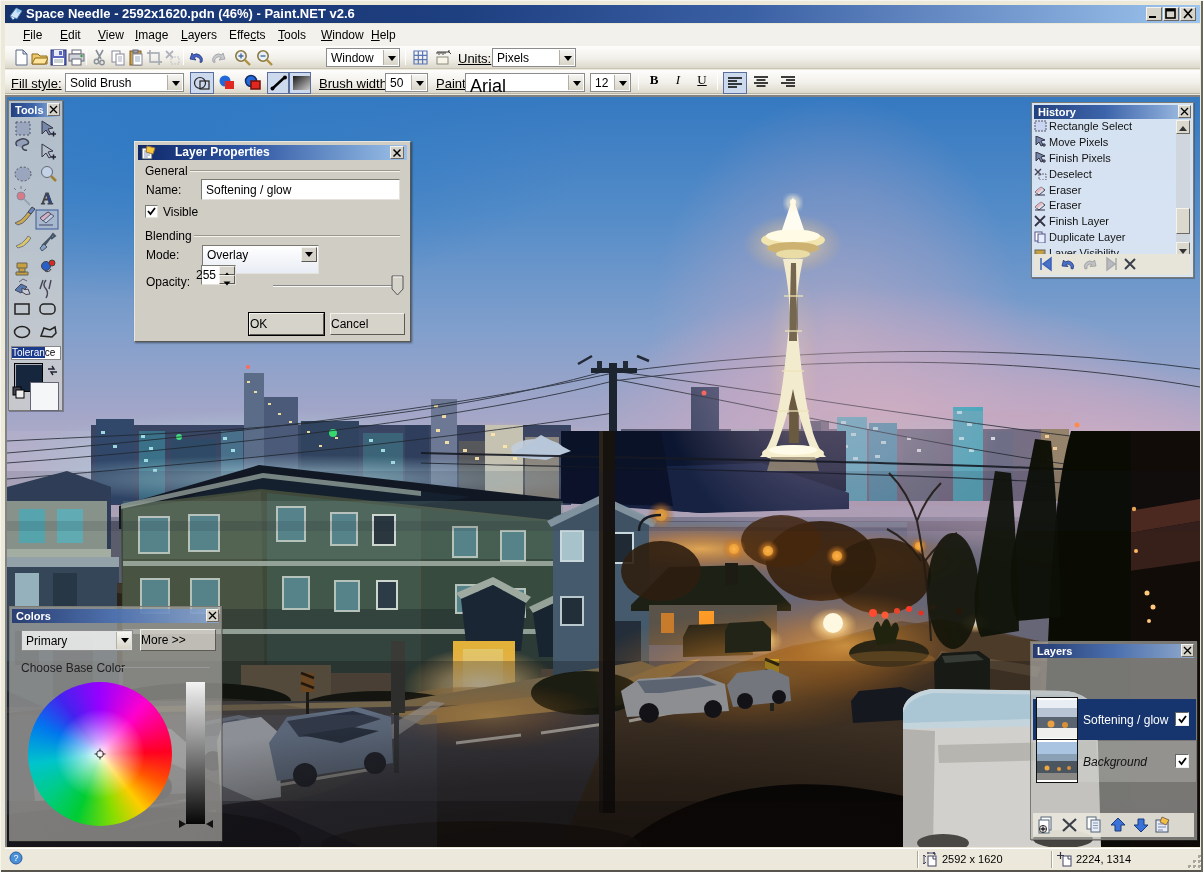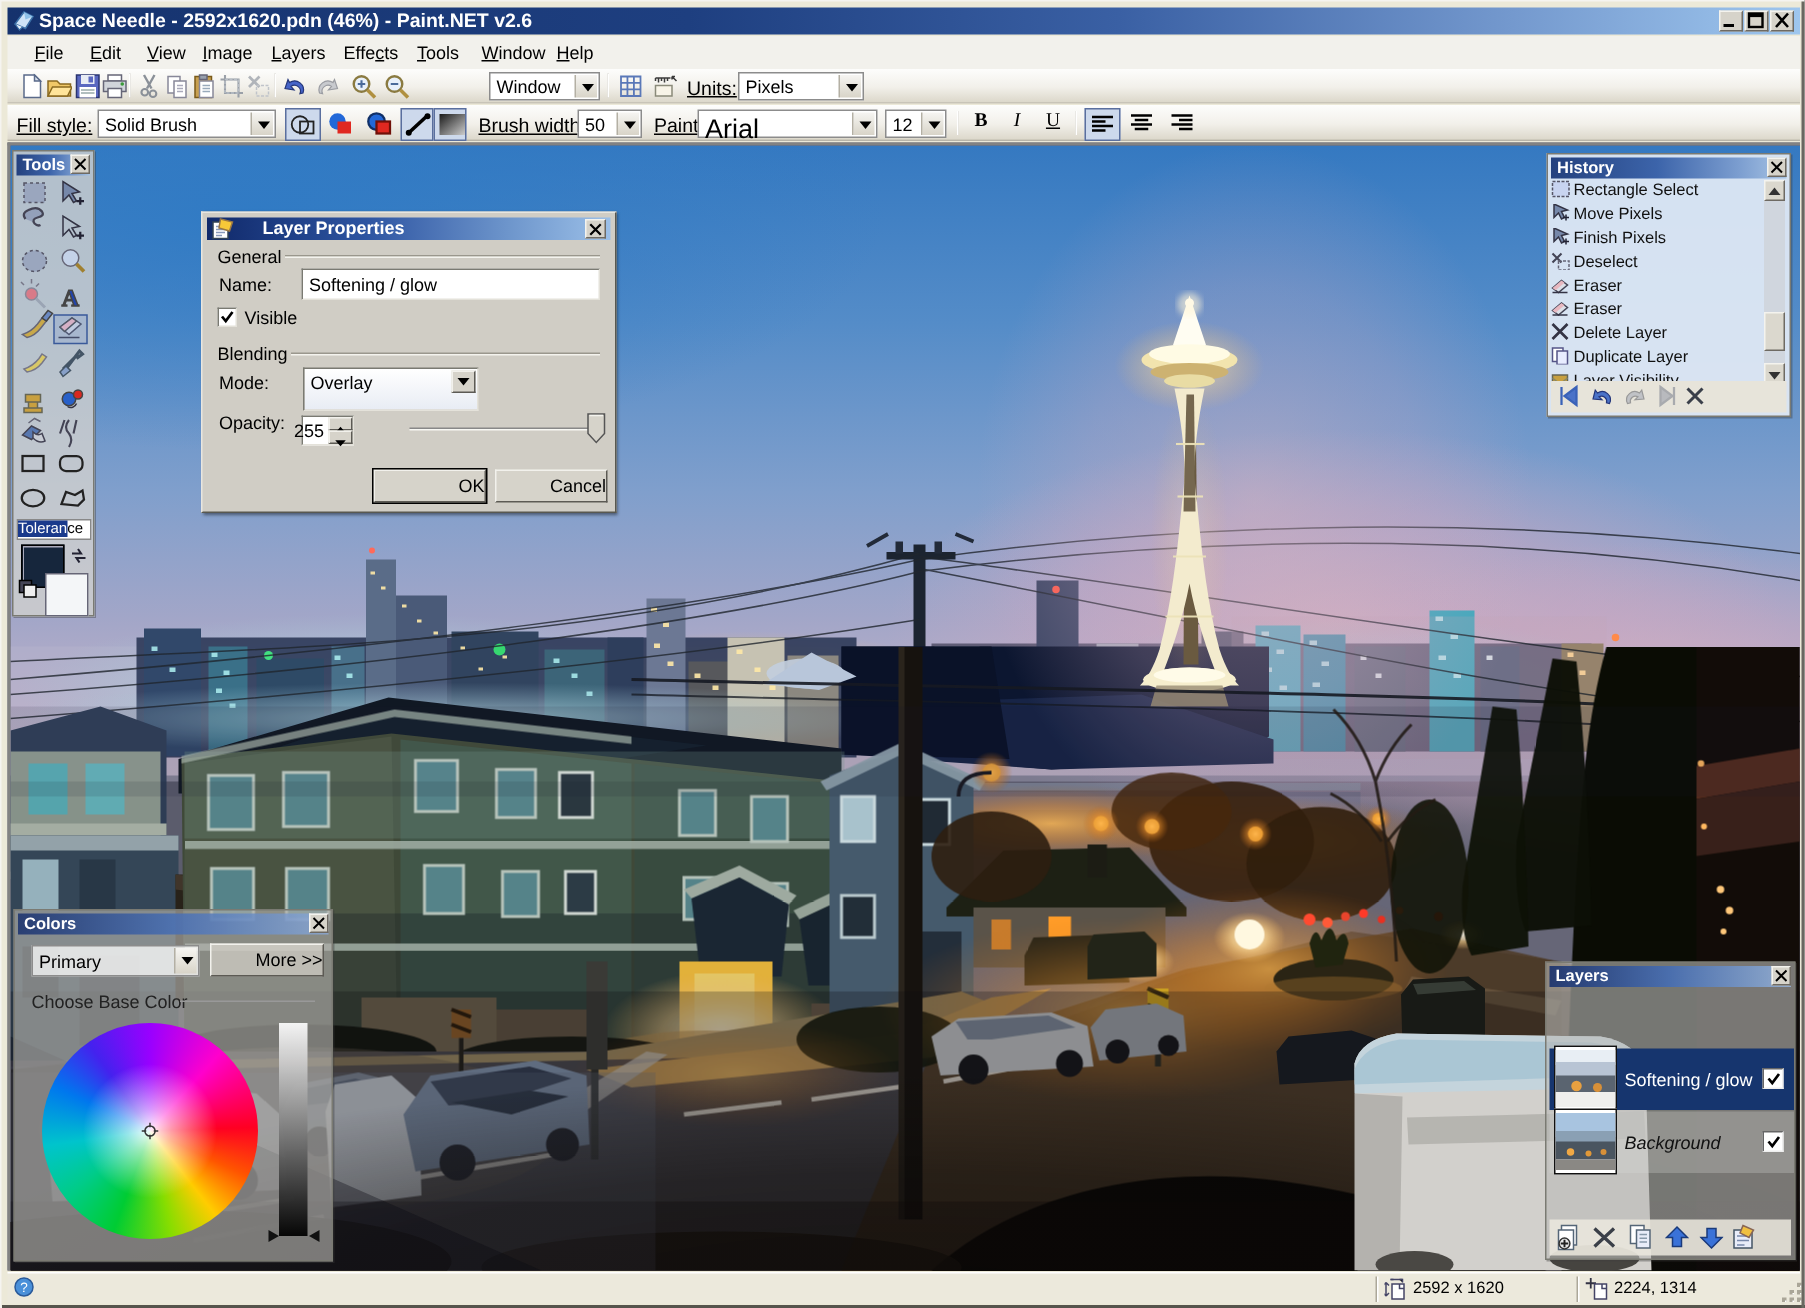--- a/index.html
+++ b/index.html
@@ -54,21 +54,21 @@
 .palx svg { display:block; margin:1px auto; }
 
 #dlg { position:absolute; left:133px; top:140px; width:277px; height:201px;
   background:#d0cdc5; border:1px solid; border-color:#e8e6e0 #585850 #585850 #e8e6e0;
   box-shadow:1px 1px 2px rgba(0,0,0,.45); font-size:12px; }
 #dlgtitle { position:absolute; left:3px; top:3px; right:3px; height:15px;
   background:linear-gradient(to right,#10296a,#2e55a2 40%,#6e96cc 75%,#9cc0e8);
   color:#fff; font-weight:bold; font-size:12px; line-height:15px; }
 #dlgtitle span { position:absolute; left:22px; top:0;padding-left:15px; }
 .sunken { background:#fff; border:1px solid; border-color:#7a7a72 #e4e2da #e4e2da #7a7a72; }
-.btn3d { position:absolute; background:#d6d3ca; border:1px solid; border-color:#f2f1ec #5c5a54 #5c5a54 #f2f1ec; text-align:right; font-size:12px; color:#000; }
+.btn3d { position:absolute; background:#d6d3ca; border:1px solid; border-color:#f2f1ec #5c5a54 #5c5a54 #f2f1ec; text-align:left; font-size:12px; color:#000; }
 .grpline { position:absolute; height:2px; border-top:1px solid #9a978d; border-bottom:1px solid #f4f3ee; }
 .hitem { height:15.9px; white-space:nowrap; }
 .hitem svg { vertical-align:-2px; margin-right:2px; }
 .lrow { position:absolute; left:2px; width:163px; height:41px; }
 .lthumb { position:absolute; left:3px; top:-2px; width:42px; height:44px; border:1px solid #111; background:#fff; }
 .lname { position:absolute; left:50px; top:14px; font-size:12px; }
 .lchk { position:absolute; right:7px; top:13px; width:14px; height:14px; background:#fff; border:1px solid; border-color:#666 #eee #eee #666; }
 .lchk svg { display:block; margin:1px auto; }
 </style>
 </head>
@@ -823,21 +823,21 @@
             <path d="M1,8 l6,-5 2,1.5 -6,5 z" fill="#e8b8c0"></path>
             <path d="M1,11 h10" stroke="#334"></path>
           </svg><span>Eraser</span></div>
       <div class="hitem"><svg width="13" height="12" viewBox="0 0 13 12">
             <path d="M1,8 l6,-5 4,3 -6,5 z" fill="#dce0e8" stroke="#445"></path>
             <path d="M1,8 l6,-5 2,1.5 -6,5 z" fill="#e8b8c0"></path>
             <path d="M1,11 h10" stroke="#334"></path>
           </svg><span>Eraser</span></div>
       <div class="hitem"><svg width="13" height="12" viewBox="0 0 13 12">
             <path d="M1,1 L11,11 M11,1 L1,11" stroke="#334" stroke-width="1.8"></path>
-          </svg><span>Delete Layer</span></div>
+          </svg><span>Finish Layer</span></div>
       <div class="hitem"><svg width="13" height="12" viewBox="0 0 13 12">
             <rect x="1" y="1" width="7" height="9" fill="#fff" stroke="#558"></rect>
             <rect x="4" y="3" width="7" height="9" fill="#e8ecff" stroke="#558"></rect>
           </svg><span>Duplicate Layer</span></div>
       <div class="hitem"><svg width="13" height="12" viewBox="0 0 13 12">
             <rect x="1" y="3" width="10" height="8" fill="#c8a040" stroke="#665"></rect>
             <path d="M1,5 l5,4 5,-4" stroke="#886" fill="none"></path>
           </svg><span>Layer Visibility</span></div>
     </div>
     <div style="position:absolute;right:3px;top:17px;width:14px;height:136px;background:#d0d6de">
@@ -996,21 +996,21 @@
     <span style="position:absolute;left:11px;top:106px">Mode:</span>
     <div class="sunken" style="position:absolute;left:67px;top:103px;width:117px;height:29px;background:linear-gradient(#fff,#e8ecf4)">
       <span style="position:absolute;left:4px;top:2px">Overlay</span>
       <div style="position:absolute;right:1px;top:1px;width:16px;height:15px;background:#d6d3ca;border:1px solid;border-color:#f2f1ec #5c5a54 #5c5a54 #f2f1ec">
         <svg width="14" height="13" viewBox="0 0 14 13">
             <path d="M7,9 L11,4 L3,4 Z" fill="#000"></path>
           </svg>
       </div>
     </div>
     <span style="position:absolute;left:11px;top:133px">Opacity:</span>
-    <div class="sunken" style="position:absolute;left:66px;top:135px;width:35px;height:20px">
+    <div class="sunken" style="position:absolute;left:66px;top:123px;width:35px;height:20px">
       <span style="position:absolute;right:19px;top:2px">255</span>
       <div style="position:absolute;right:0px;top:0px;width:16px;height:9px;background:#d6d3ca;border:1px solid;border-color:#f2f1ec #5c5a54 #5c5a54 #f2f1ec"><svg width="14" height="7" viewBox="0 0 14 7">
             <path d="M7,1.5 L10.5,5.5 L3.5,5.5 Z" fill="#000"></path>
           </svg></div>
       <div style="position:absolute;right:0px;bottom:0px;width:16px;height:9px;background:#d6d3ca;border:1px solid;border-color:#f2f1ec #5c5a54 #5c5a54 #f2f1ec"><svg width="14" height="7" viewBox="0 0 14 7">
             <path d="M7,5.5 L10.5,1.5 L3.5,1.5 Z" fill="#000"></path>
           </svg></div>
     </div>
     <div style="position:absolute;left:138px;top:143px;width:128px;height:2px;border-top:1px solid #888;border-bottom:1px solid #f8f8f4"></div>
     <svg style="position:absolute;left:256px;top:133px" width="13" height="21" viewBox="0 0 13 21">

